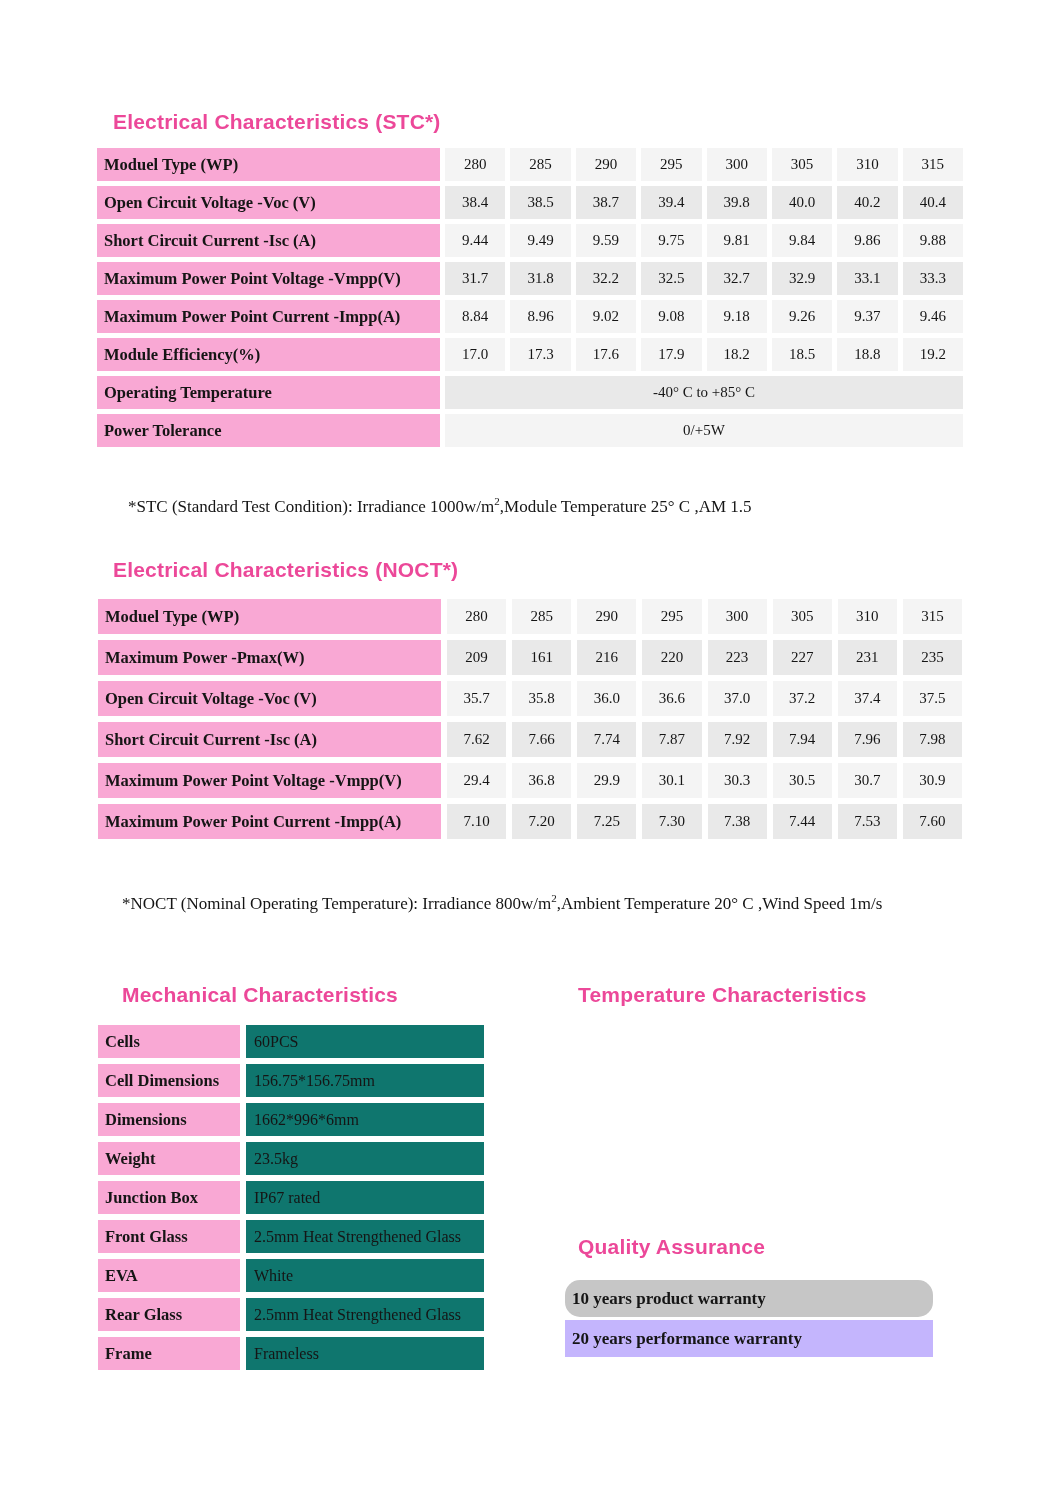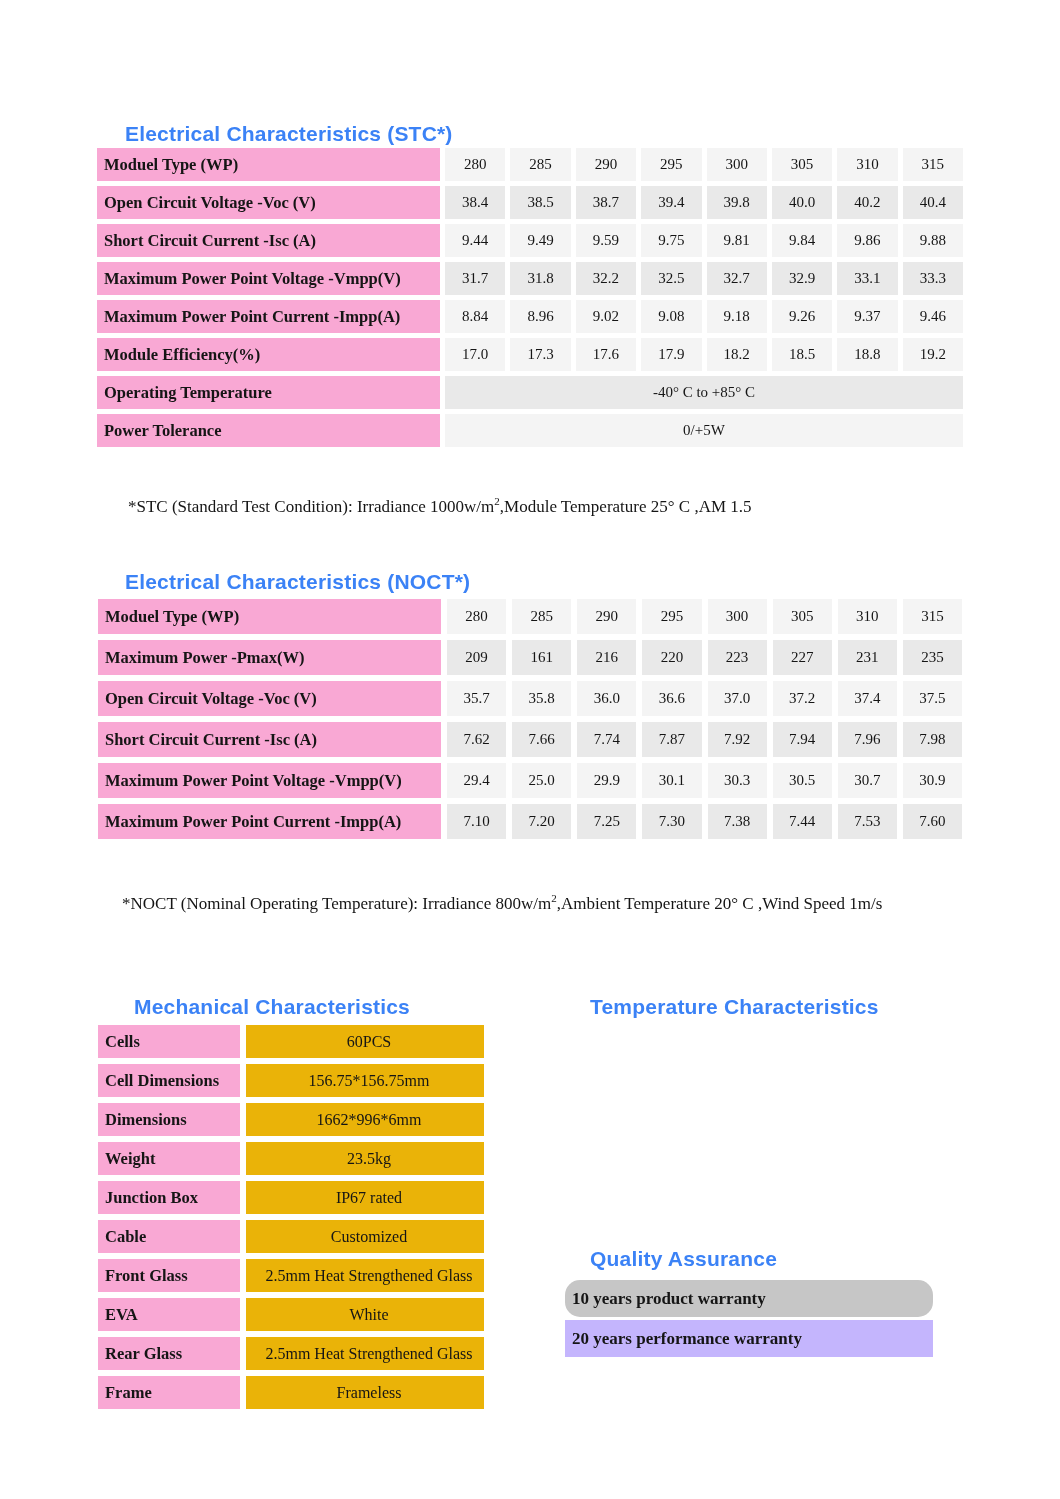--- a/index.html
+++ b/index.html
@@ -1,31 +1,31 @@
 <!DOCTYPE html>
 <html><head>
 <meta charset="utf-8">
 <style>
   html,body{margin:0;padding:0;background:#fff;}
   .page{position:relative;width:1060px;height:1499px;background:#ffffff;
         font-family:"Liberation Serif",serif;color:#151515;overflow:hidden;}
-  .sec-title{position:absolute;margin:12px;font-family:"Liberation Sans",sans-serif;
-             font-weight:bold;font-size:21px;color:#3b82f6;letter-spacing:.2px;}
+  .sec-title{position:absolute;margin:0;font-family:"Liberation Sans",sans-serif;
+             font-weight:bold;font-size:21px;color:#ec4899;letter-spacing:.2px;}
   table.spec{position:absolute;border-collapse:separate;table-layout:fixed;}
   table.spec th{background:#f9a8d4;text-align:left;font-weight:bold;font-size:16.5px;
                 padding:0 0 0 7px;height:33px;font-family:"Liberation Serif",serif;}
   table.spec td{background:#f4f4f4;text-align:center;font-size:15px;height:33px;padding:0;}
   table.spec tr.d td{background:#e9e9e9;}
   #stc-table{left:92px;top:143px;width:876px;border-spacing:5px;}
   #noct-table{left:92px;top:593px;width:876px;border-spacing:6px;}
   #noct-table th,#noct-table td{height:35px;}
   .note{position:absolute;font-size:17px;white-space:nowrap;}
   .note sup{font-size:11px;}
   #mech-table{left:92px;top:1019px;width:398px;border-spacing:6px;}
-  #mech-table td{text-align:center;padding-left:8px;font-size:16px;background:#eab308;}
+  #mech-table td{text-align:left;padding-left:8px;font-size:16px;background:#0f766e;}
   #temp-table{left:558px;top:1019px;width:371px;border-spacing:5px;}
   #temp-table td{font-size:16px;}
   .qa-wrap{position:absolute;left:565px;top:1280px;width:368px;}
   .qa-item{width:368px;height:37px;line-height:37px;font-weight:bold;font-size:17px;
            padding-left:7px;box-sizing:border-box;margin-bottom:3px;}
   .qa-item.g{background:#c6c6c6;border-radius:15px;}
   .qa-item.l{background:#c4b5fd;}
 </style>
 </head>
 <body>
@@ -181,21 +181,21 @@
       <td>7.74</td>
       <td>7.87</td>
       <td>7.92</td>
       <td>7.94</td>
       <td>7.96</td>
       <td>7.98</td>
     </tr>
     <tr>
       <th>Maximum Power Point Voltage -Vmpp(V)</th>
       <td>29.4</td>
-      <td>25.0</td>
+      <td>36.8</td>
       <td>29.9</td>
       <td>30.1</td>
       <td>30.3</td>
       <td>30.5</td>
       <td>30.7</td>
       <td>30.9</td>
     </tr>
     <tr class="d">
       <th>Maximum Power Point Current -Impp(A)</th>
       <td>7.10</td>
@@ -234,24 +234,20 @@
     </tr>
     <tr>
       <th>Weight</th>
       <td>23.5kg</td>
     </tr>
     <tr>
       <th>Junction Box</th>
       <td>IP67 rated</td>
     </tr>
     <tr>
-      <th>Cable</th>
-      <td>Customized</td>
-    </tr>
-    <tr>
       <th>Front Glass</th>
       <td>2.5mm Heat Strengthened Glass</td>
     </tr>
     <tr>
       <th>EVA</th>
       <td>White</td>
     </tr>
     <tr>
       <th>Rear Glass</th>
       <td>2.5mm Heat Strengthened  Glass</td>

